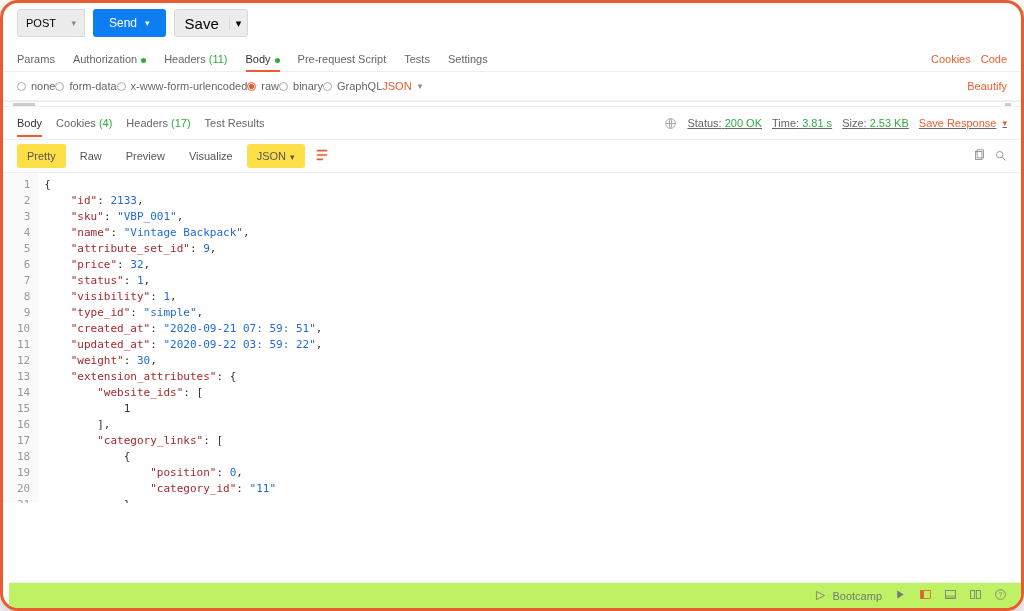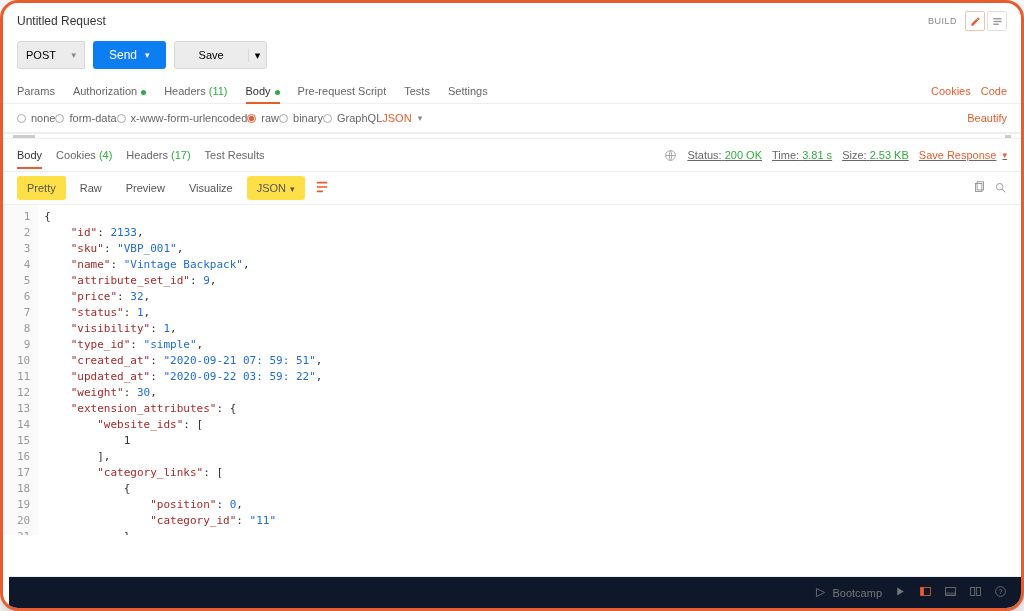--- a/index.html
+++ b/index.html
@@ -10,21 +10,21 @@
   .titlebar .spacer { flex: 1; }
   .build { font-size: 9px; color: #888; letter-spacing: .5px; margin-right: 6px; }
   .iconbtn { width: 20px; height: 20px; display: inline-flex; align-items: center; justify-content: center; border: 1px solid #e0e0e0; border-radius: 2px; color: #999; margin-left: 2px; cursor: pointer; }
   .iconbtn.active { color: #e85d2f; border-color: #f0c0b0; }
 
   .requestbar { display: flex; gap: 8px; padding: 6px 14px; }
   .method-select { width: 68px; background: #ececec; border: 1px solid #d8d8d8; border-radius: 3px 0 0 3px; display: flex; align-items: center; justify-content: space-between; padding: 0 8px; font-size: 11px; height: 28px; }
   .urlbox { flex: 1; background: #ececec; border: 1px solid #d8d8d8; border-radius: 0 3px 3px 0; display: flex; align-items: center; padding: 0 10px; height: 28px; color: #555; font-size: 11px; margin-left: -8px; }
   .sendbtn { background: #0d7ef2; color: #fff; border: none; border-radius: 3px; padding: 0 16px; height: 28px; font-size: 12px; display: flex; align-items: center; gap: 6px; cursor: pointer; }
   .savebtn { background: #ececec; border: 1px solid #d8d8d8; border-radius: 3px; height: 28px; display: flex; align-items: center; }
-  .savebtn .lbl { padding: 0 24px; font-size: 11px; text-align: center; }
+  .savebtn .lbl { padding: 0 10px; font-size: 15px; text-align: center; }
   .savebtn .caret { border-left: 1px solid #d8d8d8; padding: 0 6px; }
 
   .tabs1 { display: flex; align-items: center; padding: 4px 14px 0 14px; border-bottom: 1px solid #eee; gap: 18px; font-size: 11px; color: #666; }
   .tabs1 .tab { padding: 6px 0; cursor: pointer; position: relative; }
   .tabs1 .tab.active { color: #333; }
   .tabs1 .tab.active::after { content: ""; position: absolute; left: 0; right: 0; bottom: -1px; height: 2px; background: #e85d2f; }
   .dot { display: inline-block; width: 5px; height: 5px; border-radius: 50%; background: #2fab40; margin-left: 4px; vertical-align: middle; }
   .count { color: #2fab40; }
   .right-links { margin-left: auto; display: flex; gap: 10px; color: #e85d2f; }
 
@@ -57,48 +57,31 @@
 
   .codearea { display: flex; height: 330px; overflow: auto; font-family: Consolas, Menlo, monospace; font-size: 11px; position: relative; }
   .gutter { background: #fafafa; color: #999; text-align: right; padding: 4px 8px 4px 14px; user-select: none; line-height: 16px; }
   .gutter div { height: 16px; }
   .code { padding: 4px 0 4px 6px; line-height: 16px; white-space: pre; color: #333; }
   .code div { height: 16px; }
   .k { color: #a52a2a; }
   .s { color: #1e6bd6; }
   .n { color: #1e6bd6; }
 
-  .footer { position: absolute; bottom: 0; left: 6px; right: 0; height: 32px; border-top: 1px solid #eee; display: flex; align-items: center; justify-content: flex-end; gap: 12px; padding: 0 14px; color: #777; font-size: 11px; background: #0f172a; }
+  .footer { position: absolute; bottom: 0; left: 6px; right: 0; height: 26px; border-top: 1px solid #eee; display: flex; align-items: center; justify-content: flex-end; gap: 12px; padding: 0 14px; color: #777; font-size: 11px; background: #bef264; }
   .footer svg { width: 13px; height: 13px; }
   .globe { width: 13px; height: 13px; }
   .caret-down { font-size: 9px; margin-left: 2px; color: #888; }
   .bootcamp { display: inline-flex; align-items: center; gap: 5px; }
 </style>
 </head>
 <body>
 
 <div class="frame">
 
-  <div class="titlebar">
-    <span class="title">Untitled Request</span>
-    <span class="spacer"></span>
-    <span class="build">BUILD</span>
-    <span class="iconbtn active">
-      <svg viewBox="0 0 16 16" width="11" height="11">
-          <path fill="currentColor" d="M2 11.5V14h2.5l7.4-7.4-2.5-2.5L2 11.5zM13.7 4.8c.3-.3.3-.7 0-1l-1.5-1.5c-.3-.3-.7-.3-1 0l-1.2 1.2 2.5 2.5 1.2-1.2z"></path>
-        </svg>
-    </span>
-    <span class="iconbtn">
-      <svg viewBox="0 0 16 16" width="11" height="11">
-          <rect x="2" y="3" width="12" height="2" fill="currentColor"></rect>
-          <rect x="2" y="7" width="12" height="2" fill="currentColor"></rect>
-          <rect x="2" y="11" width="8" height="2" fill="currentColor"></rect>
-        </svg>
-    </span>
-  </div>
 
   <div class="requestbar">
     <div class="method-select">
       <span>POST</span>
       <span class="caret-down">▾</span>
     </div>
     <button class="sendbtn">
       <span>Send</span>
       <span class="caret-down" style="color:#fff">▾</span>
     </button>

